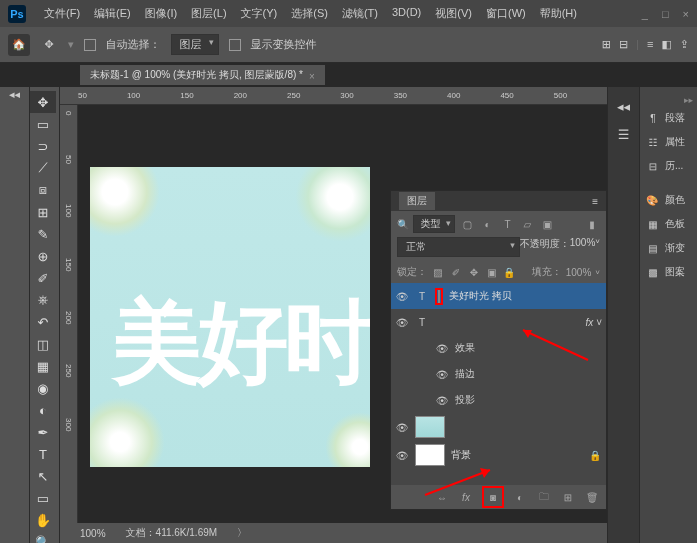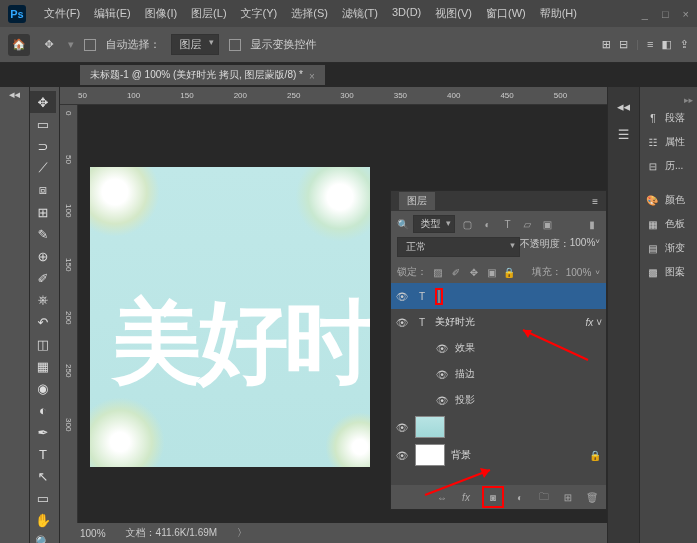--- a/index.html
+++ b/index.html
@@ -279,25 +279,25 @@
     <span class="ic">🔒</span>
     <span style="margin-left:auto">填充：</span>
     <span>100%</span>
     <span style="font-size:8px">˅</span>
   </div>
   <div class="ly-list">
     <div class="layer sel-l">
       <span class="eye">👁</span>
       <span style="width:14px;text-align:center">T</span>
       <span class="redbox"><span class="mask"></span></span>
+      <span class="lname">美好时光 拷贝</span>
     </div>
     <div class="layer">
       <span class="eye">👁</span>
       <span style="width:14px;text-align:center">T</span>
-      <span class="lname">美好时光</span>
       <span class="fx">fx ˅</span>
     </div>
     <div class="layer sub">
         <span class="eye">👁</span>
         <span>效果</span>
       </div>
     <div class="layer sub">
         <span class="eye">👁</span>
         <span>描边</span>
       </div>

